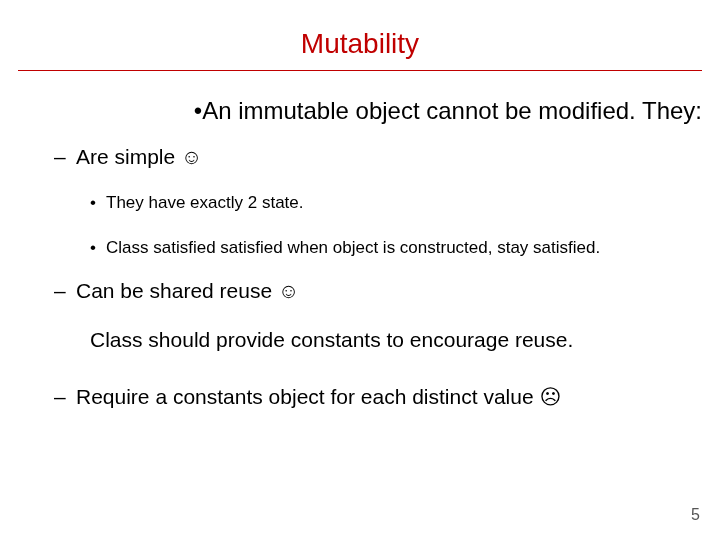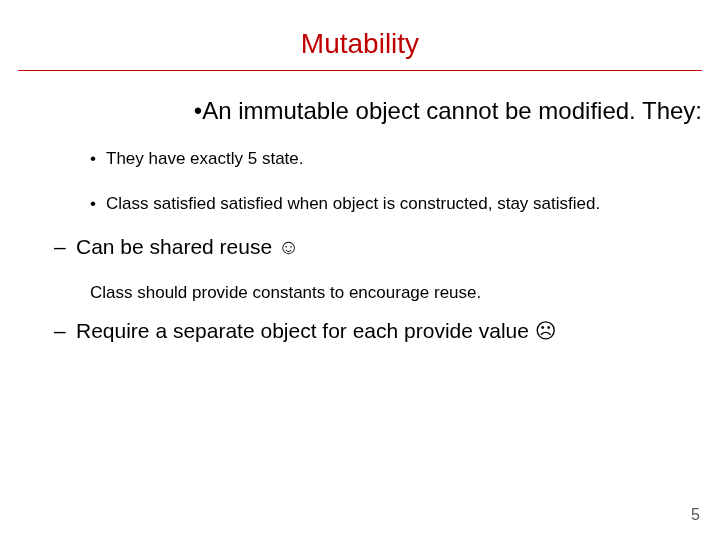--- a/index.html
+++ b/index.html
@@ -7,55 +7,58 @@
   .slide { position: relative; width: 720px; height: 540px; padding: 28px 18px 18px 18px; }
   .title { text-align: center; font-size: 28px; font-weight: normal; color: #c00000; }
   .rule { margin-top: 10px; border: none; border-top: 1.5px solid #c00000; width: 100%; }
   .content { margin-top: 26px; }
   .b1 { font-size: 24px; margin-left: 4px; margin-bottom: 20px; text-align: right; }
   .b1 .bul { display: inline-block; width: 22px; }
   .b2 { font-size: 21px; margin-left: 36px; margin-bottom: 20px; }
   .b2 .bul { display: inline-block; width: 22px; }
   .b3 { font-size: 17px; margin-left: 72px; margin-bottom: 18px; line-height: 1.6; }
   .b3 .bul { display: inline-block; width: 16px; }
-  .b3n { font-size: 17px; margin-left: 72px; margin-bottom: 12px; line-height: 1.6; }
+  .b3n { font-size: 21px; margin-left: 72px; margin-bottom: 28px; line-height: 1.6; }
   .page-num { position: absolute; right: 20px; bottom: 16px; font-size: 16px; color: #555; }
 </style>
 </head>
 <body>
 
 <div class="slide">
 
   <div class="title">Mutability</div>
   <hr class="rule">
 
   <div class="content">
 
     <div class="b1">
       <span class="bul">•</span><span>An immutable object cannot be modified. They:</span>
     </div>
 
+    <div class="b2">
+      <span class="bul">–</span><span>Are simple ☺</span>
+    </div>
 
     <div class="b3">
-      <span class="bul">•</span><span>They have exactly 5 state.</span>
+      <span class="bul">•</span><span>They have exactly 2 state.</span>
     </div>
 
     <div class="b3">
       <span class="bul">•</span><span>Class satisfied satisfied when object is constructed, stay satisfied.</span>
     </div>
 
 
     <div class="b2">
       <span class="bul">–</span><span>Can be shared reuse ☺</span>
     </div>
 
     <div class="b3n">
       <span>Class should provide constants to encourage reuse.</span>
     </div>
 
     <div class="b2">
-      <span class="bul">–</span><span>Require a separate object for each provide value ☹</span>
+      <span class="bul">–</span><span>Require a constants object for each distinct value ☹</span>
     </div>
 
   </div>
 
   <div class="page-num">5</div>
 </div>
 
 </body></html>

